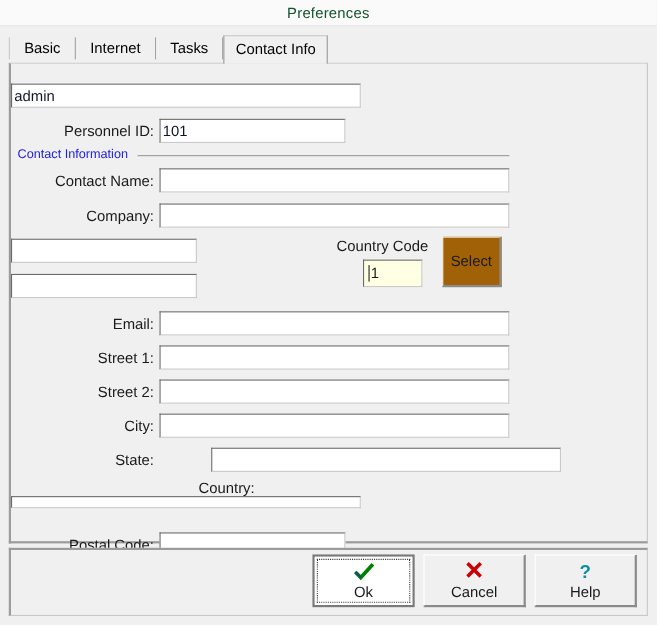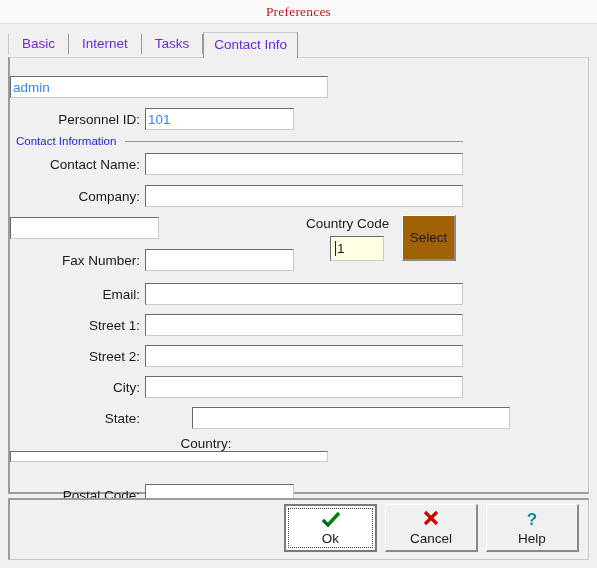--- a/index.html
+++ b/index.html
@@ -29,42 +29,41 @@
   .titlebar {
     height: 23px;
     background: #fafafa;
     display: flex;
     align-items: center;
     justify-content: center;
     border-bottom: 1px solid #e2e2e2;
   }
   .titlebar .title {
     font-size: 13.5px;
-    color: #b91c1c;
+    color: #14532d;
     letter-spacing: .2px;
-    font-family: Liberation Serif, serif;
   }
 
   
   .tabstrip {
     position: absolute;
     left: 8px;
     top: 32px;
     width: 580px;
     height: 22px;
     display: flex;
     align-items: flex-end;
   }
   .tab {
     height: 20px;
     line-height: 20px;
     padding: 0 13px;
     background: #f0f0f0;
     font-size: 13.5px;
-    color: #6d28d9;
+    color: #000000;
     box-sizing: border-box;
     position: relative;
     border-right: 1px solid #9a9a9a;
     white-space: nowrap;
   }
   .tab:first-child {
     border-left: 1px solid #c8c8c8;
   }
   .tab.active {
     height: 26px;
@@ -115,24 +114,24 @@
     background: #ffffff;
     border-top: 1px solid #6b6b6b;
     border-left: 1px solid #6b6b6b;
     border-right: 1px solid #c9c9c9;
     border-bottom: 1px solid #c9c9c9;
     box-sizing: border-box;
     display: flex;
     align-items: center;
     padding-left: 2px;
     font-size: 13.5px;
-    color: #3b82f6;
+    color: #0f172a;
   }
   .fld.wide  { width: 318px; }
-  .fld.mid   { width: 149px; }
+  .fld.mid   { width: 169px; }
 
   
   .group {
     position: absolute;
     left: 6px;
     top: 76px;
     width: 449px;
     height: 14px;
     display: flex;
     align-items: center;
@@ -307,21 +306,20 @@
     <div class="row" style="top:93px;">
       <div class="lbl">Contact Name:</div>
       <div class="fld wide"></div>
     </div>
 
     <div class="row" style="top:157px;">
       <div class="fld mid"></div>
     </div>
 
     <div class="row" style="top:189px;">
-      <div class="lbl">Fax Number:</div>
       <div class="fld mid"></div>
     </div>
 
     <div class="cc-label">Country Code</div>
     <div class="cc-field">
       <span class="cc-caret"></span>
       <span>1</span>
     </div>
     <div class="btn-select">Select</div>
 

